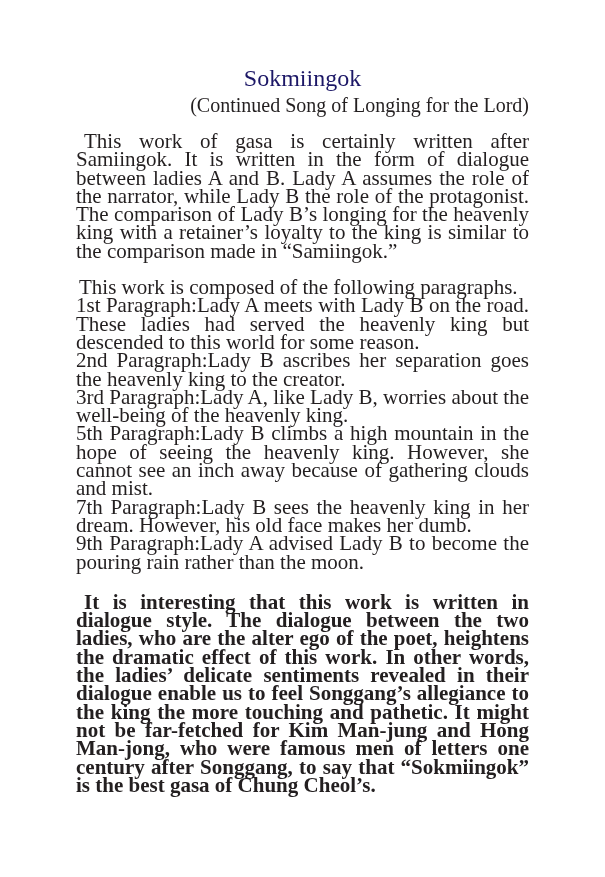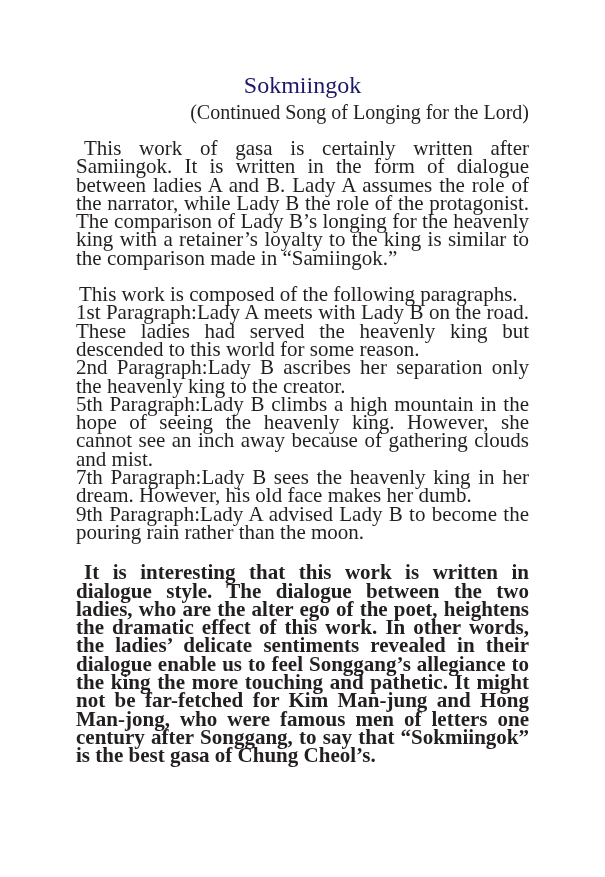--- a/index.html
+++ b/index.html
@@ -11,21 +11,21 @@
       width: 605px;
       height: 877px;
       position: relative;
       overflow: hidden;
       font-family: "Liberation Serif", "DejaVu Serif", serif;
       color: #231f20;
     }
     .page {
       position: absolute;
       left: 76px;
-      top: 72px;
+      top: 65px;
       width: 453px;
     }
     .title {
       text-align: center;
       font-size: 24px;
       line-height: 26px;
       color: #1c1766;
       margin: 0;
       font-weight: normal;
     }
@@ -55,20 +55,21 @@
 
 <div class="page">
   <h1 class="title">Sokmiingok</h1>
   <h2 class="subtitle">(Continued Song of Longing for the Lord)</h2>
 
   <p class="para intro">This work of gasa is certainly written after Samiingok. It is written in the form of dialogue between ladies A and B. Lady A assumes the role of the narrator, while Lady B the role of the protagonist. The compari­son of Lady B’s longing for the heavenly king with a retainer’s loyalty to the king is similar to the comparison made in “Samiingok.”</p>
 
   <div class="para composed">
     <span class="item composed-lead">This work is composed of the following paragraphs.</span>
     <span class="item">1st Paragraph:Lady A meets with Lady B on the road. These ladies had served the heavenly king but descended to this world for some reason.</span>
-    <span class="item">2nd Paragraph:Lady B ascribes her separation only the heavenly king to the creator.</span>
+    <span class="item">2nd Paragraph:Lady B ascribes her separation goes the heavenly king to the creator.</span>
+    <span class="item">3rd Paragraph:Lady A, like Lady B, worries about the well-being of the heavenly king.</span>
     <span class="item">5th Paragraph:Lady B climbs a high mountain in the hope of seeing the heavenly king. However, she cannot see an inch away because of gathering clouds and mist.</span>
     <span class="item">7th Paragraph:Lady B sees the heavenly king in her dream. However, his  old face makes her dumb.</span>
     <span class="item">9th Paragraph:Lady A advised Lady B to become the pouring rain rather than the moon.</span>
   </div>
 
   <p class="para closing">It is interesting that this work is written in dialogue style. The dialogue between the two ladies, who are the alter ego of the poet, heightens the dramatic effect of this work. In other words, the ladies’ delicate senti­ments revealed in their dialogue enable us to feel Songgang’s allegiance to the king the more touching and pathetic. It might not be far-fetched for Kim Man-jung and Hong Man-jong, who were famous men of let­ters one century after Songgang, to say that “Sokmiingok” is the best gasa of Chung Cheol’s.</p>
 </div>
 
 </body></html>

